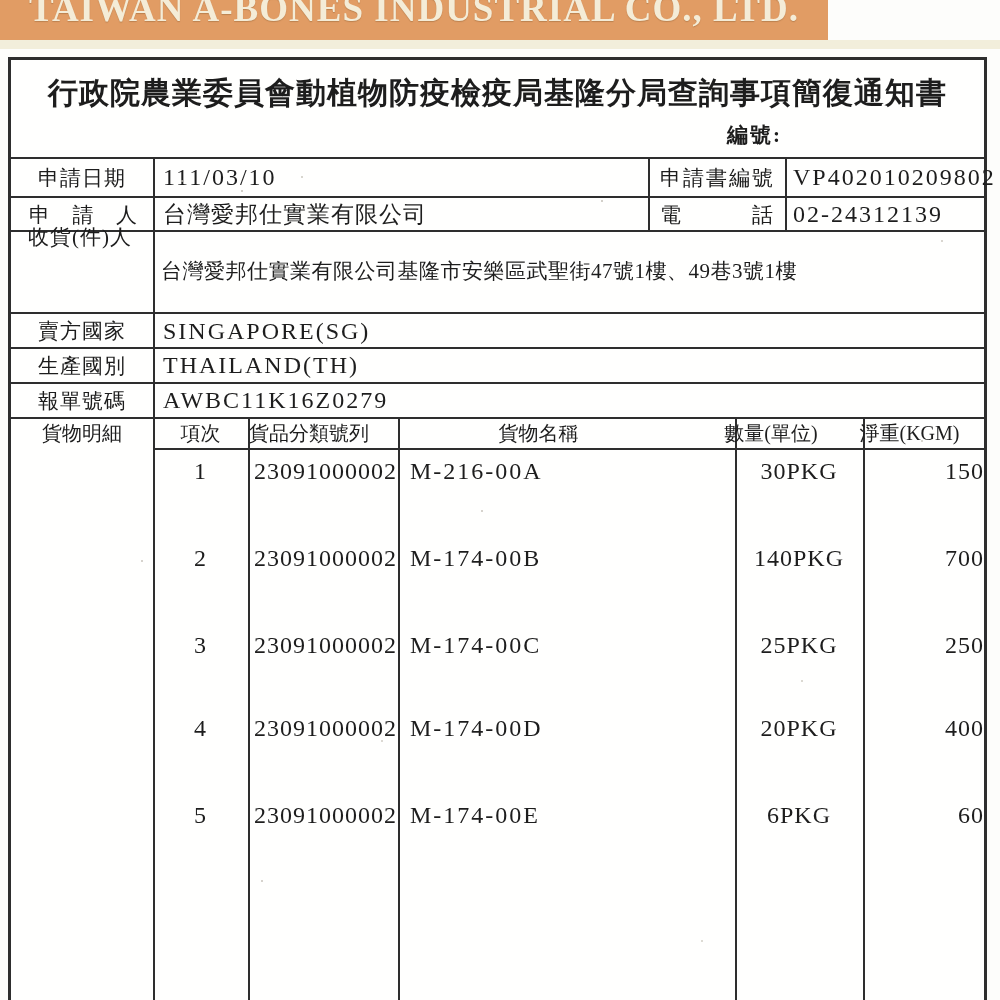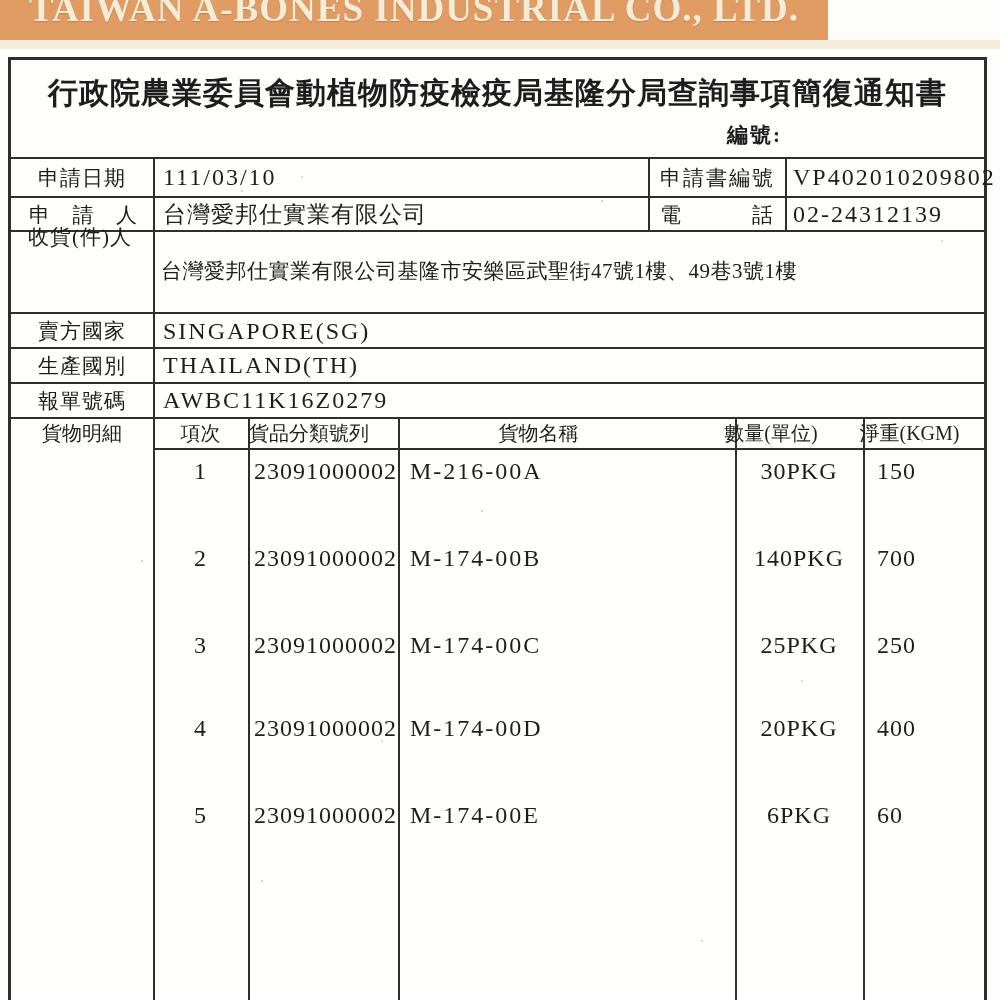--- a/index.html
+++ b/index.html
@@ -83,21 +83,21 @@
   .tw0{width:142px} .tw1{width:95px} .tw2{width:122px} .tw3{width:337px}
   .tw4{width:128px} .tw5{flex:1 1 auto}
   .tbody { position:absolute; top:390px; left:0; right:0; bottom:0; }
   .trow { position:absolute; left:0; right:0; height:30px;
           display:flex; align-items:center; font-size:24px; letter-spacing:1px; }
   .trow .td { white-space:nowrap; }
   .td-seq  { width:95px;  margin-left:142px; text-align:center; }
   .td-code { width:150px; padding-left:6px; }
   .td-name { width:337px; padding-left:12px; letter-spacing:2px; }
   .td-qty  { width:128px; text-align:center; }
-  .td-wt   { flex:1 1 auto; text-align:left;padding-left:14px; }
+  .td-wt   { flex:1 1 auto; text-align:right;padding-left:14px; }
   .trow-0{top:6px} .trow-1{top:93px} .trow-2{top:180px} .trow-3{top:263px} .trow-4{top:350px}
   
   .speckles { position:absolute; left:170px; top:120px; width:2px; height:2px;
     background:#b9b6ae; border-radius:50%;
     box-shadow: 60px 10px 0 #c4c1b8, 120px -4px 0 #cbc8bf, 420px 20px 0 #c4c1b8,
       760px 60px 0 #ccc9c0, 300px 330px 0 #c8c5bc, 620px 500px 0 #cfccc3,
       80px 700px 0 #c8c5bc, 520px 760px 0 #d2cfc6, 740px 260px 0 #cbc8bf,
       200px 560px 0 #d0cdc4, -40px 380px 0 #c8c5bc; }
 </style>
 </head>

